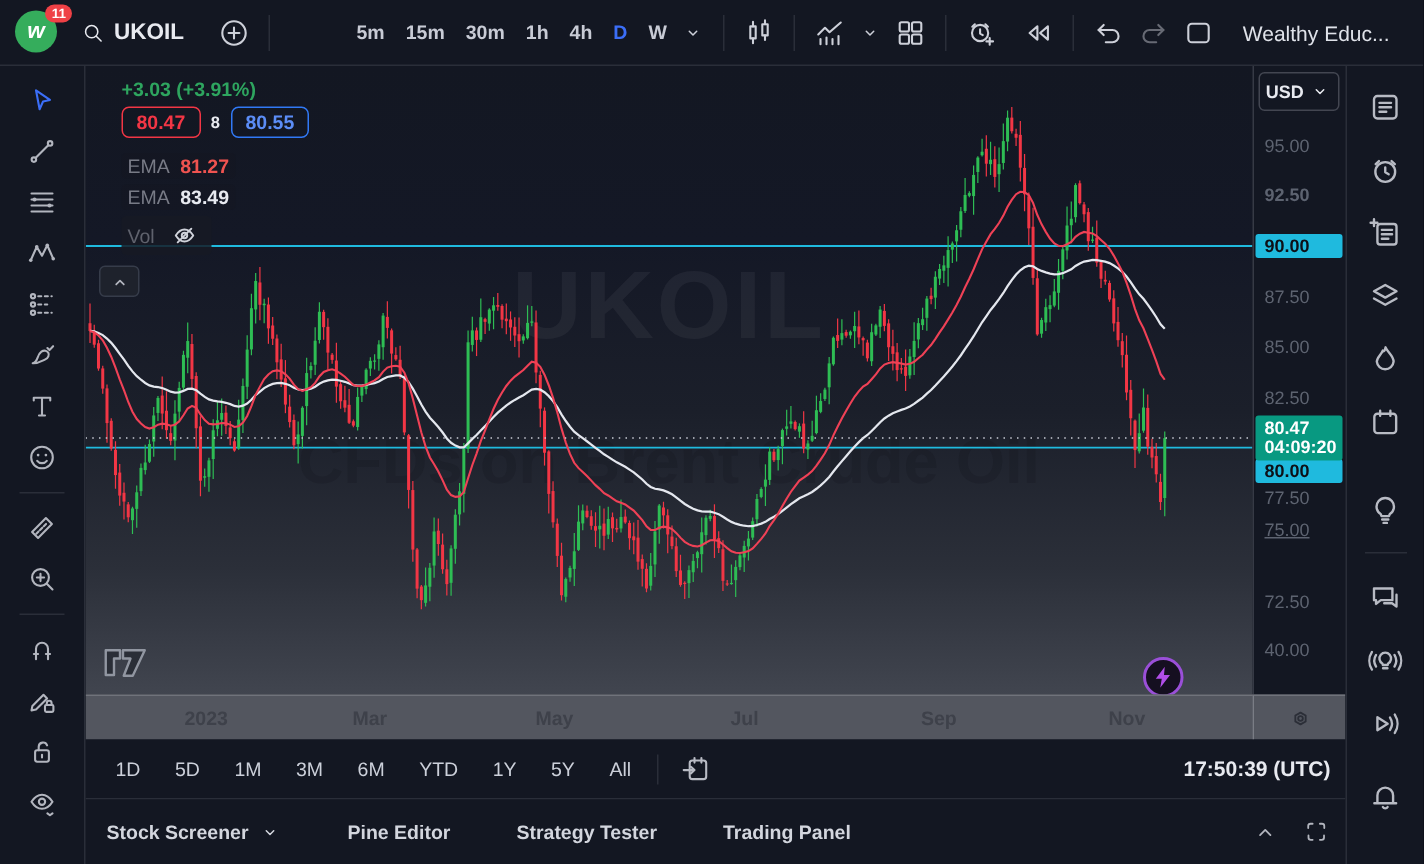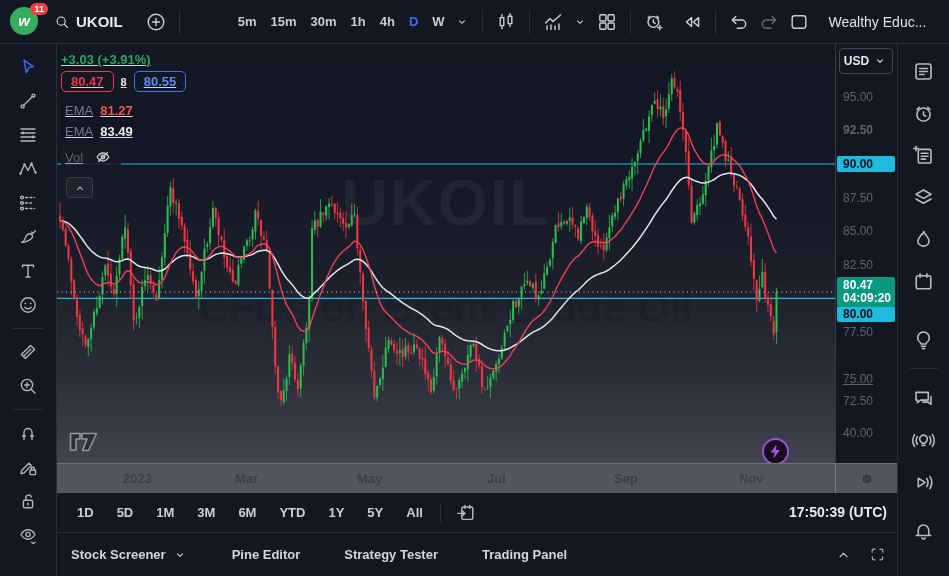--- a/index.html
+++ b/index.html
@@ -49,21 +49,21 @@
 
   
   #chart-plot { position:absolute; left:57px; top:44px; width:778px; height:419px;
       background:linear-gradient(180deg,#131722 0%,#141826 28%,#1b1f2a 55%,#2b2f39 80%,#41454f 100%); }
   #chart-svg { position:absolute; left:0; top:0; }
   .wm { position:absolute; left:0; width:100%; text-align:center; font-weight:700; pointer-events:none; white-space:nowrap; }
   #wm1 { top:122px; font-size:64px; color:rgba(255,255,255,0.05); letter-spacing:2px; }
   #wm2 { top:240px; font-size:42px; color:rgba(10,13,20,0.16); }
 
   
-  #legend { position:absolute; left:4px; top:8px; z-index:10;text-decoration:underline; }
+  #legend { position:absolute; left:24px; top:8px; z-index:10; }
   .lg-row { display:flex; align-items:center; margin-bottom:4px; }
   #change-text { color:#2ea55f; font-size:13px; font-weight:600; }
   .quote-box { border:1px solid; border-radius:5px; padding:2px 9px; font-size:13px; font-weight:700; background:rgba(19,23,34,.55); }
   #sell-box { border-color:#f23645; color:#f23645; }
   #buy-box  { border-color:#3179f5; color:#5b8df6; }
   #spread { color:#e8eaf0; font-size:11px; font-weight:700; margin:0 7px; }
   .ind-row { font-size:13px; gap:7px; background:rgba(19,23,34,.45); padding:1px 4px; border-radius:3px; width:max-content; }
   .ind-label { color:#787b86; }
   .val-red { color:#ef5350; font-weight:600; }
   .val-white { color:#e8eaf0; font-weight:600; }
@@ -97,21 +97,21 @@
       border-top:1px solid #70737b; z-index:8; }
   .t-tick { position:absolute; top:7px; font-size:13px; color:#3e414a; font-weight:600; }
   #axis-corner { position:absolute; left:835px; top:463px; width:62px; height:30px; background:#53565f;
       border-top:1px solid #70737b; border-left:1px solid #7a7d85; display:flex; align-items:center;
       justify-content:center; color:#2b2e37; z-index:8; }
   #axis-corner .ic { width:18px; height:18px; stroke-width:1.5; }
 
   
   #range-row { position:absolute; left:57px; top:493px; width:840px; height:40px; background:#131722;
       border-bottom:1px solid #2a2e39; display:flex; align-items:center; padding-left:13px; z-index:9; }
-  .range-btn { color:#ccd0da; font-size:13px; font-weight:700; padding:4px 7px; border-radius:4px; flex:0 0 auto; }
+  .range-btn { color:#ccd0da; font-size:13px; font-weight:400; padding:4px 7px; border-radius:4px; flex:0 0 auto; }
   #range-sep { width:1px; height:20px; background:#2a2e39; margin:0 10px; }
   #goto-date { color:#b8bbc4; }
   #clock { position:absolute; right:10px; top:11px; color:#e8eaf0; font-size:14px; font-weight:700; }
 
   
   #statusbar { position:absolute; left:57px; top:533px; width:840px; height:43px; background:#131722;
       display:flex; align-items:center; padding-left:14px; gap:44px; z-index:9; }
   .sb-item { color:#d3d6de; font-size:13px; font-weight:600; display:flex; align-items:center; gap:6px; flex:0 0 auto; white-space:nowrap; }
   #sb-icons { position:absolute; right:10px; top:0; height:43px; display:flex; align-items:center; gap:15px; color:#b2b5be; }
   #sb-icons .ic { width:19px; height:19px; }
@@ -906,21 +906,21 @@
           </svg>
         </span>
     </div>
     <div id="ticks-layer">
         <div class="tick" style="top: 45.8px;">95.00</div>
         <div class="tick" style="top: 79.4px; font-weight: bold;">92.50</div>
         <div class="tick" style="top: 146.6px;">87.50</div>
         <div class="tick" style="top: 180.2px;">85.00</div>
         <div class="tick" style="top: 213.8px;">82.50</div>
         <div class="tick" style="top: 281px;">77.50</div>
-        <div class="tick" style="top: 328px; text-decoration: underline;">75.00</div>
+        <div class="tick" style="top: 302px; text-decoration: underline;">75.00</div>
         <div class="tick" style="top: 350px;">72.50</div>
         <div class="tick" style="top: 381.8px;">40.00</div>
         <div class="lvl-label" style="top: 112px;">90.00</div>
         <div class="lvl-label" style="top: 262.4px;">80.00</div>
       </div>
     <div id="last-label" style="top: 233.08px;">
       <div>80.47</div>
       <div>04:09:20</div>
     </div>
   </div>

